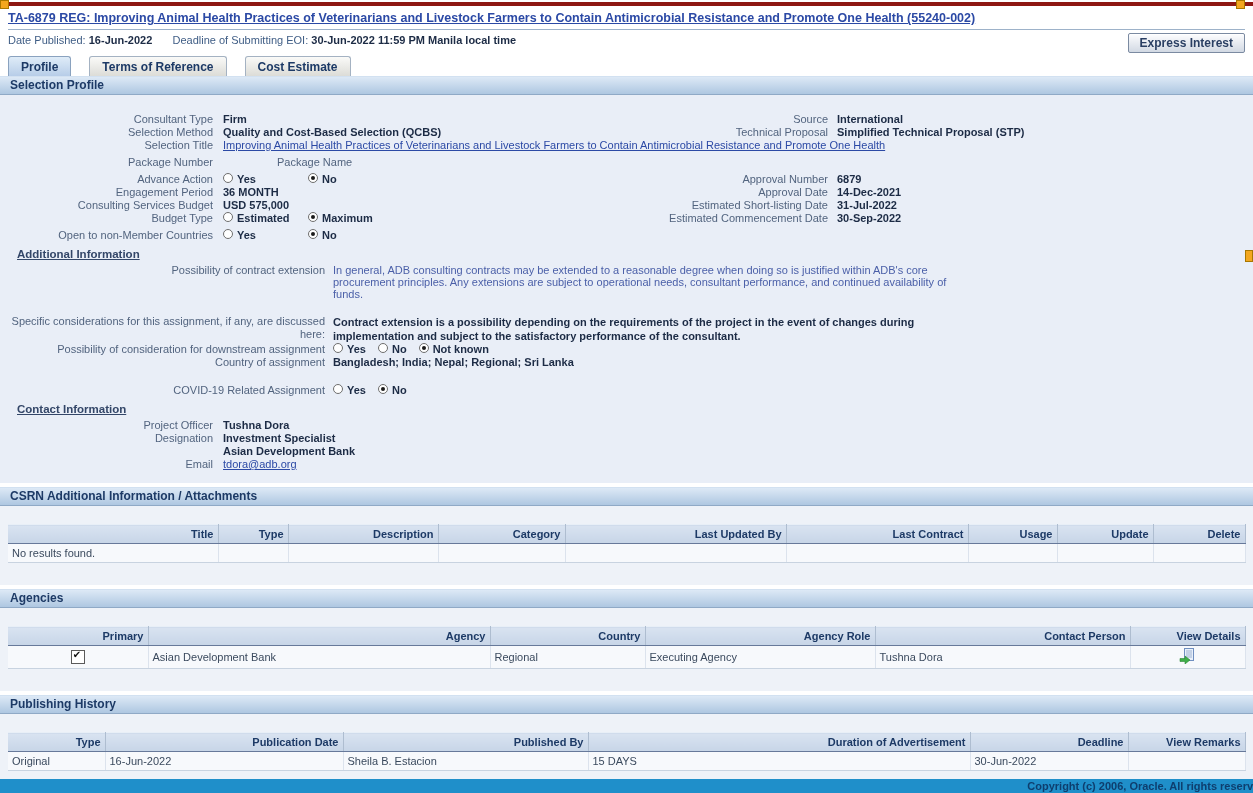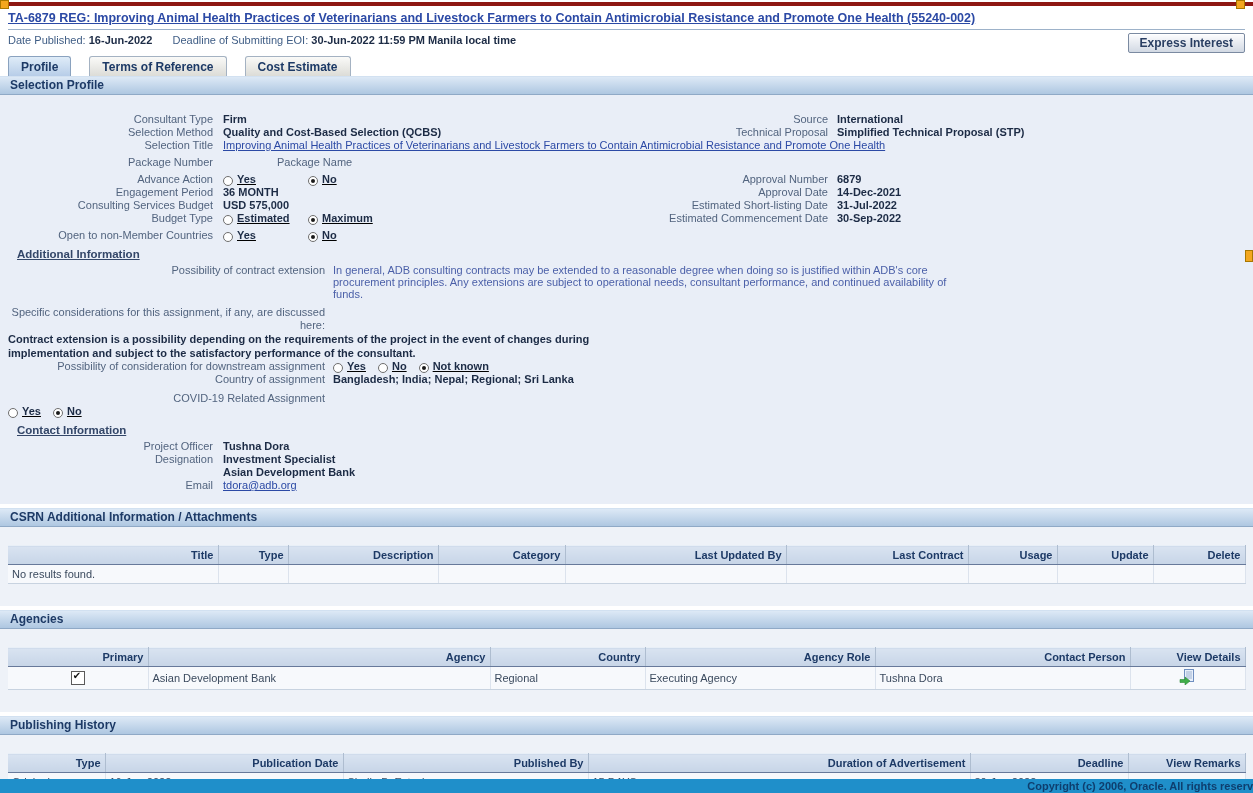--- a/index.html
+++ b/index.html
@@ -39,36 +39,36 @@
     border-top:1px solid #d2e1f1;border-bottom:1px solid #8fa9c6;
     font-size:12px;font-weight:bold;color:#1d3a66;padding-left:10px;}
   .ws{height:4px;background:#fff;}
 
   
   .profile-content{background:#e9eef7;padding:18px 0 12px 0;position:relative;font-size:11px;}
   .frow{display:flex;line-height:13px;margin-bottom:0;}
   .flabel{width:213px;flex:none;text-align:right;color:#52647f;}
   .fvalue{margin-left:10px;font-weight:bold;color:#1c2b45;}
   a.val-link{font-weight:normal;color:#2b49a5;text-decoration:underline;cursor:pointer;}
-  .mt4{margin-top:4px;} .mt3{margin-top:6px;flex-direction:column;}
+  .mt4{margin-top:4px;} .mt3{margin-top:15px;}
   .pkg-name-label{color:#52647f;margin-left:64px;}
   .right-col{position:absolute;top:18px;left:558px;width:690px;}
   .right-col .flabel{width:270px;}
   .right-col .fvalue{margin-left:9px;}
   .rspacer{height:34px;}
   .subhead-row{margin:6px 0 4px 17px;}
   .subhead{font-size:11.5px;font-weight:bold;color:#334668;text-decoration:underline;cursor:pointer;}
   .addl .flabel{width:325px;}
   .addl .fvalue{margin-left:8px;}
   .info-text{margin-left:8px;color:#4a5fa8;font-weight:normal;width:645px;line-height:12px;}
   .bold-para{width:640px;line-height:14px;}
   
   .radio-group{display:flex;align-items:center;margin-left:10px;}
   .addl .radio-group{margin-left:8px;}
-  .radio{display:inline-flex;align-items:flex-end;margin-right:12px;cursor:pointer;text-decoration:underline;}
+  .radio{display:inline-flex;align-items:flex-start;margin-right:12px;cursor:pointer;}
   .radio .circ{width:10px;height:10px;border-radius:50%;border:1px solid #6e6e6e;background:#fff;
     margin-right:4px;position:relative;box-sizing:border-box;flex:none;}
   .radio.sel .circ::after{content:"";position:absolute;left:2px;top:2px;width:4px;height:4px;border-radius:50%;background:#1a1a1a;}
   .radio .rlabel{font-weight:bold;color:#1c2b45;}
   .radio-group.wide .radio{width:85px;margin-right:0;}
 
   
   .block-body{background:#eef2f8;padding:18px 0 22px 0;}
   .block-body.short{padding-bottom:14px;}
   table.data-table{border-collapse:collapse;margin:0 8px;width:1237px;table-layout:fixed;font-size:11px;}

